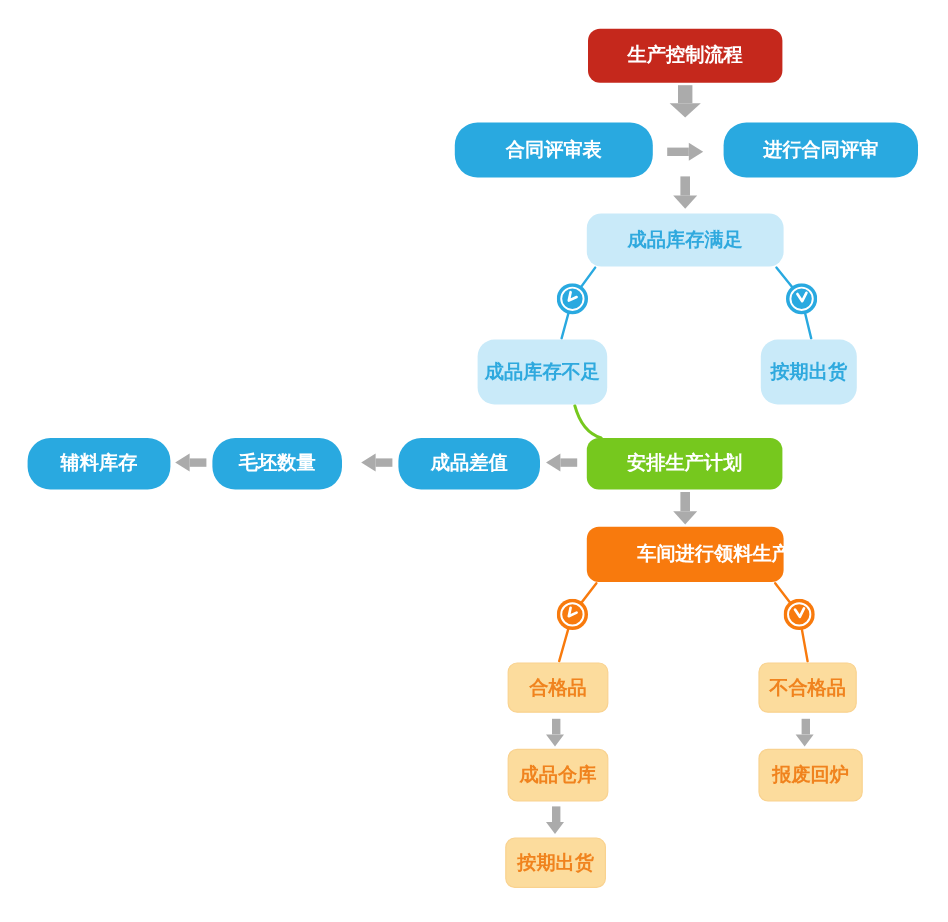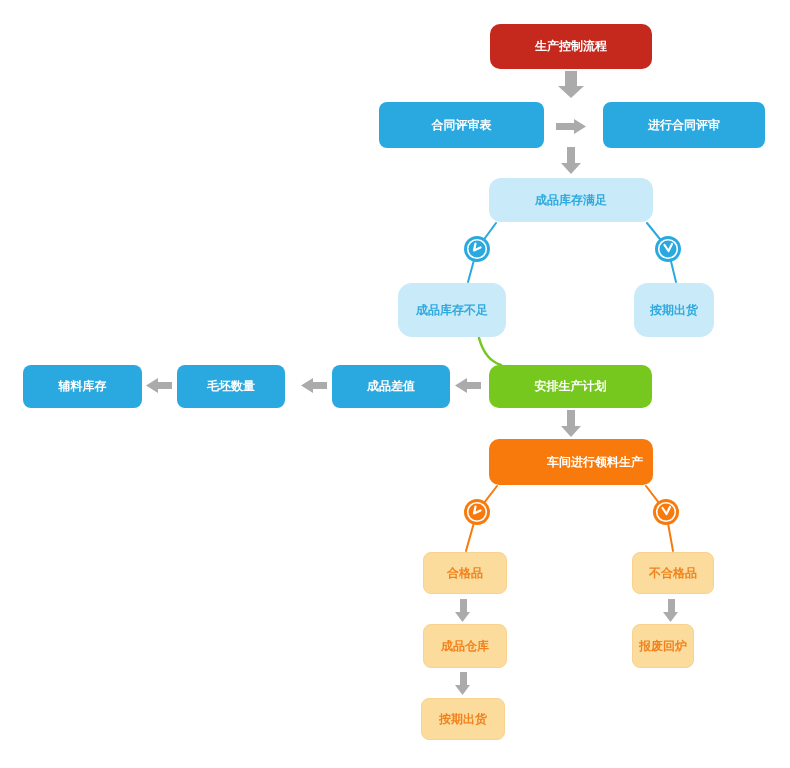--- a/index.html
+++ b/index.html
@@ -6,25 +6,25 @@
   #canvas{
     position:relative;
     width:790px;height:768px;
     background:#ffffff;
     font-family:"Liberation Sans","DejaVu Sans",sans-serif;
     overflow:hidden;
   }
   .node{
     position:absolute;
     display:flex;align-items:center;justify-content:center;
-    font-size:12px;font-weight:bold;white-space:nowrap;
+    font-size:16px;font-weight:bold;white-space:nowrap;
     box-sizing:border-box;
   }
   .node.red{background:#C5281C;color:#ffffff;border-radius:10px;}
-  .node.blue{background:#29A9E0;color:#ffffff;border-radius:8px;}
+  .node.blue{background:#29A9E0;color:#ffffff;border-radius:19px;}
   .node.green{background:#76C81E;color:#ffffff;border-radius:10px;}
   .node.orange{background:#F87A0D;color:#ffffff;border-radius:10px;padding-left:48px;}
   .node.lightblue{background:#C9EAF9;color:#2FA9DE;border-radius:12px;}
   .node.yellow{background:#FCDC9D;color:#F0831E;border-radius:8px;border:1px solid #F9D28F;}
   svg.layer{position:absolute;left:0;top:0;}
   .icon{position:absolute;width:26px;height:26px;}
 </style>
 </head>
 <body>
 
@@ -123,17 +123,17 @@
   <div class="node blue" style="left:177px;top:365px;width:108px;height:43px">毛坯数量</div>
   <div class="node blue" style="left:332px;top:365px;width:118px;height:43px">成品差值</div>
   <div class="node green" style="left:489px;top:365px;width:163px;height:43px">安排生产计划</div>
 
   <div class="node orange" style="left:489px;top:439px;width:164px;height:46px">车间进行领料生产</div>
 
   <div class="node yellow" style="left:423px;top:552px;width:84px;height:42px">合格品</div>
   <div class="node yellow" style="left:423px;top:624px;width:84px;height:44px">成品仓库</div>
 
   <div class="node yellow" style="left:632px;top:552px;width:82px;height:42px">不合格品</div>
-  <div class="node yellow" style="left:632px;top:624px;width:62px;height:44px">报废回炉</div>
+  <div class="node yellow" style="left:632px;top:624px;width:87px;height:44px">报废回炉</div>
 
   <div class="node yellow" style="left:421px;top:698px;width:84px;height:42px">按期出货</div>
 
 </div>
 
 </body></html>

